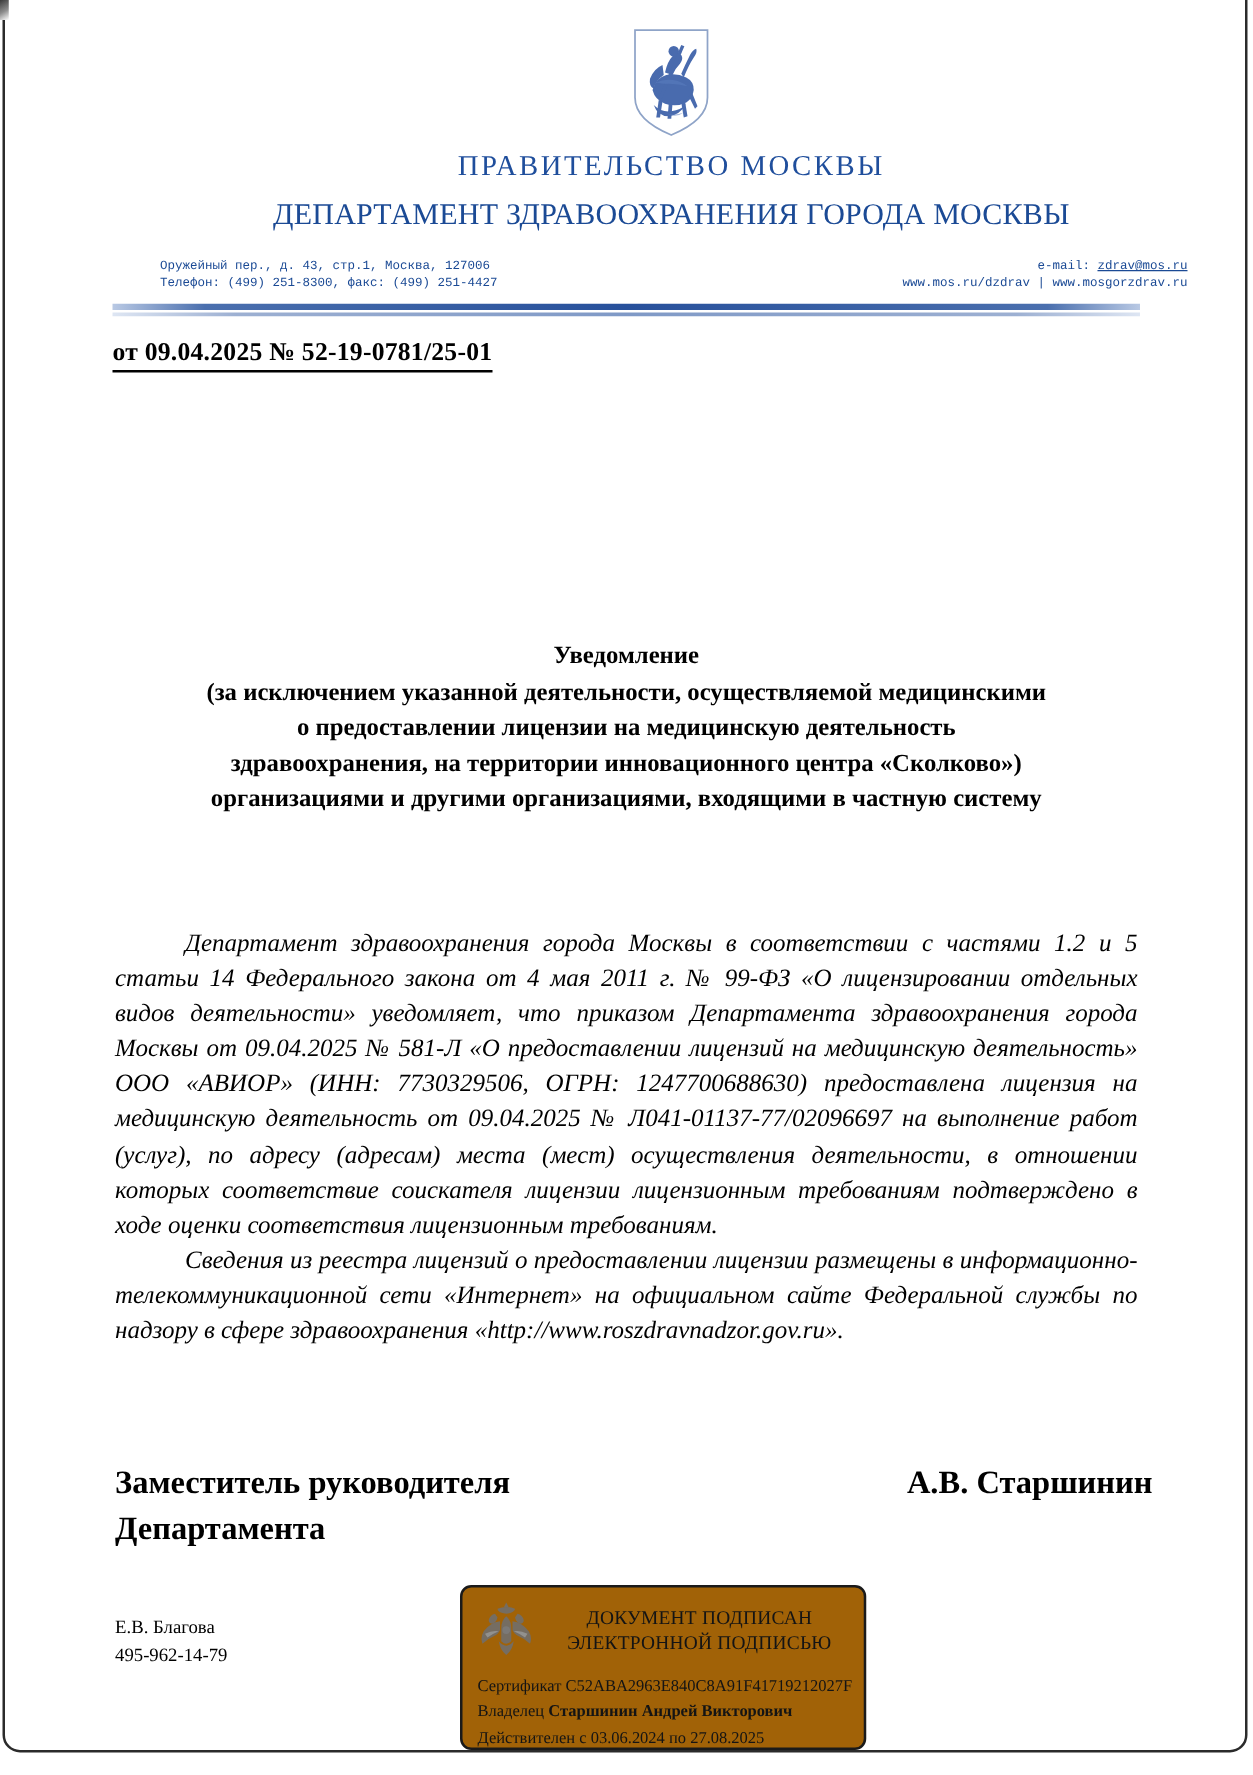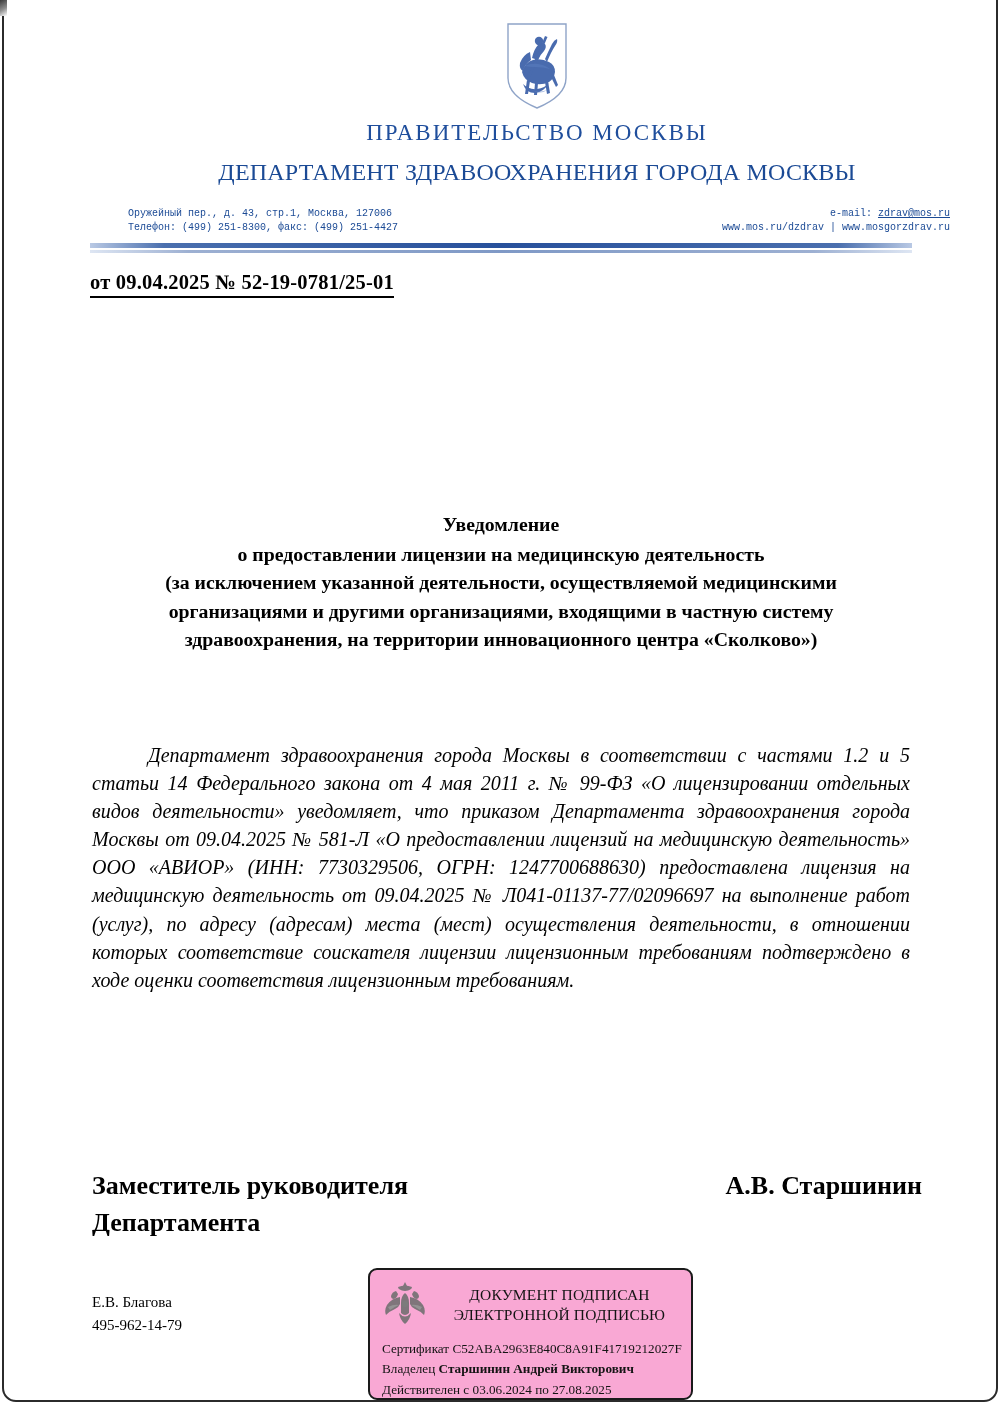--- a/index.html
+++ b/index.html
@@ -213,21 +213,21 @@
 
   
   .esign {
     position: absolute;
     left: 368px;
     top: 1268px;
     width: 325px;
     height: 132px;
     border: 2px solid #1a1a1a;
     border-radius: 9px;
-    background: #f9a8d4;
+    background: #a16207;
     box-sizing: border-box;
     padding: 7px 10px 6px 12px;
   }
   .esign-top {
     display: flex;
     align-items: center;
     gap: 10px;
     height: 56px;
   }
   .esign-crest { width: 46px; height: 50px; flex: 0 0 46px; }
@@ -313,28 +313,29 @@
     <div class="rule-thick"></div>
     <div class="rule-gap"></div>
     <div class="rule-thin"></div>
   </div>
 
   <div class="refline">от 09.04.2025 № 52-19-0781/25-01</div>
 
 
   <div class="title-block">
     <span class="t-line t-main">Уведомление</span>
+    <span class="t-line">(за исключением указанной деятельности, осуществляемой медицинскими</span>
     <span class="t-line">о  предоставлении лицензии на медицинскую деятельность</span>
-    <span class="t-line">(за исключением указанной деятельности, осуществляемой медицинскими</span>
+    <span class="t-line">здравоохранения, на территории инновационного центра «Сколково»)</span>
     <span class="t-line">организациями и другими организациями, входящими в частную систему</span>
-    <span class="t-line">здравоохранения, на территории инновационного центра «Сколково»)</span>
   </div>
 
   <div class="body-text">
     <p>Департамент здравоохранения города Москвы в соответствии с частями 1.2 и 5 статьи 14 Федерального закона от 4 мая 2011 г. № 99-ФЗ «О лицензировании отдельных видов деятельности» уведомляет, что приказом Департамента здравоохранения города Москвы от 09.04.2025 № 581-Л «О предоставлении лицензий на медицинскую деятельность» ООО «АВИОР» (ИНН: 7730329506, ОГРН: 1247700688630) предоставлена лицензия на медицинскую деятельность от 09.04.2025 № Л041-01137-77/02096697 на выполнение работ (услуг), по адресу (адресам) места (мест) осуществления деятельности, в отношении которых соответствие соискателя лицензии лицензионным требованиям подтверждено в ходе оценки соответствия лицензионным требованиям.</p>
+    <p class="last-just">Сведения из реестра лицензий о предоставлении лицензии размещены в информационно-телекоммуникационной сети «Интернет» на официальном сайте Федеральной службы по надзору в сфере здравоохранения «http://www.roszdravnadzor.gov.ru».</p>
   </div>
 
   <div class="signature">
     <div class="sig-row">
       <div class="sig-left">
         <div>Заместитель руководителя</div>
         <div>Департамента</div>
       </div>
       <div class="sig-name">А.В. Старшинин</div>
     </div>

